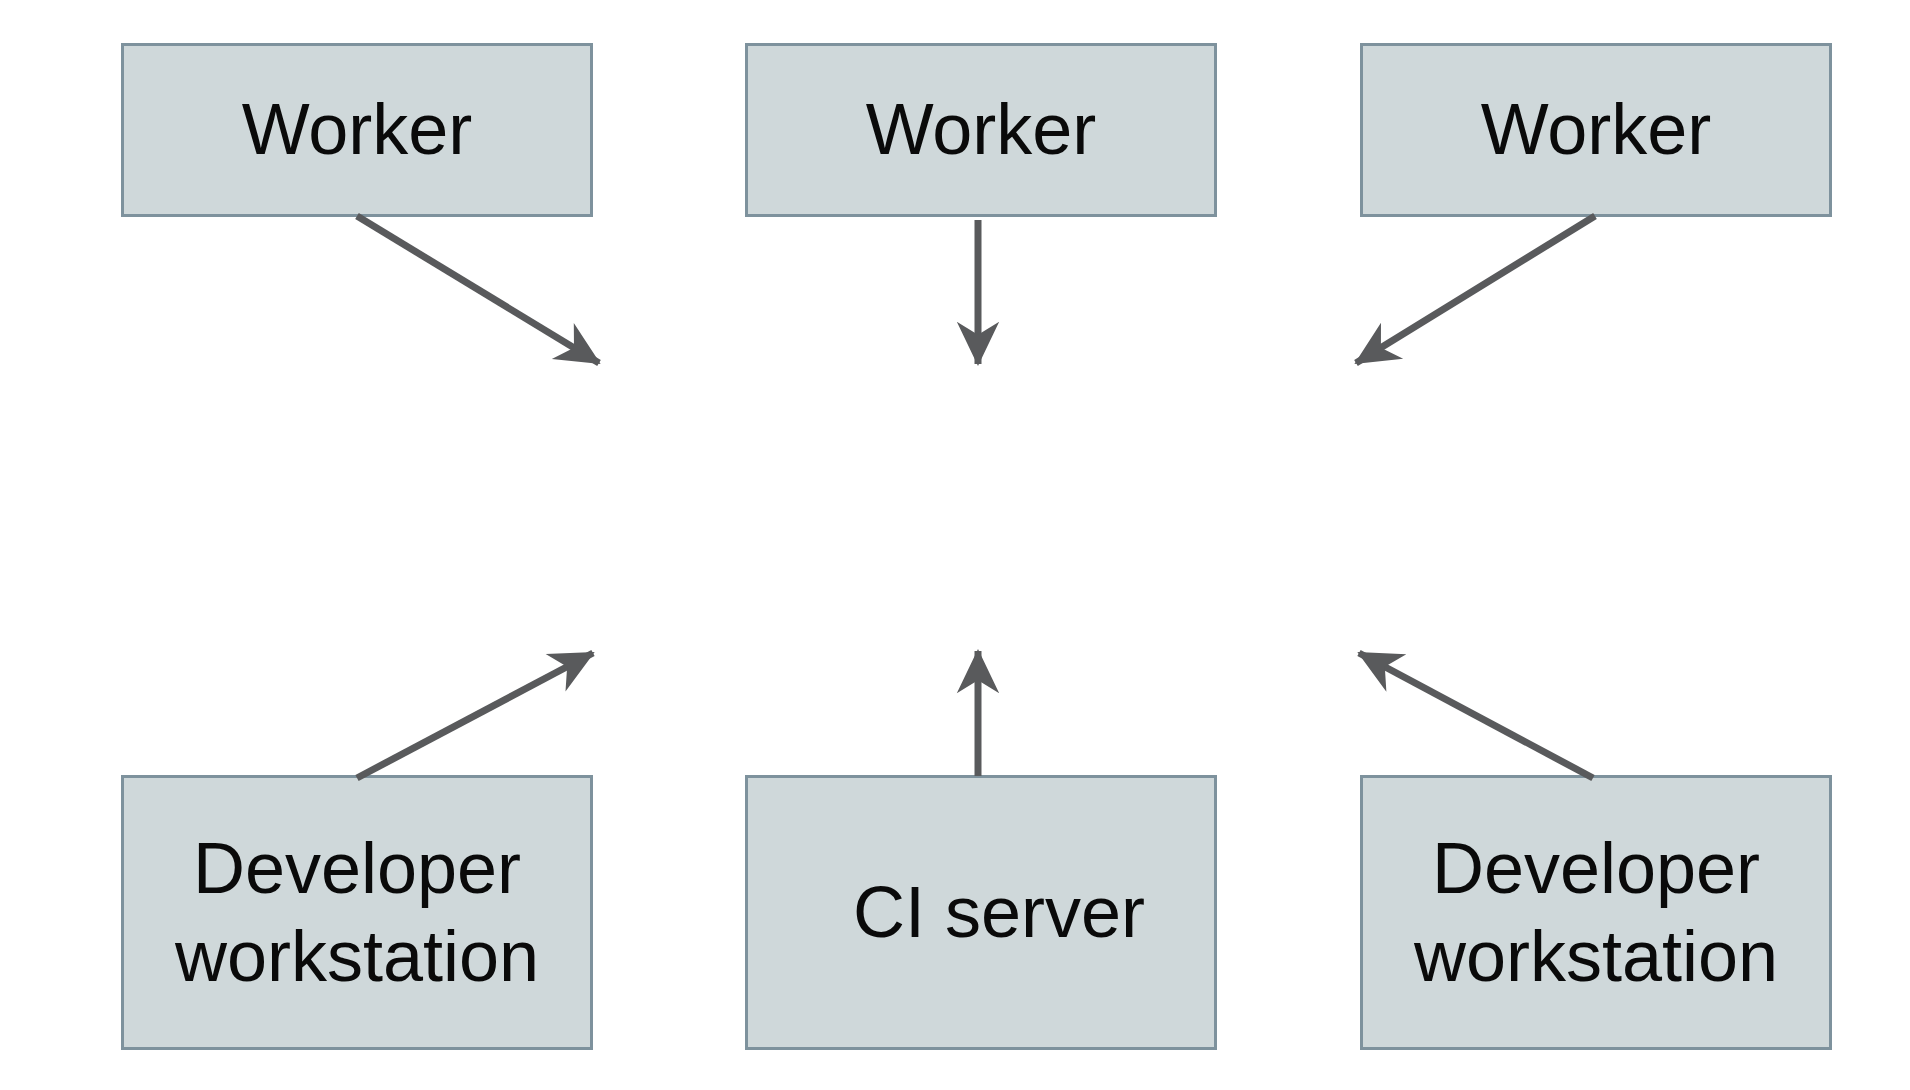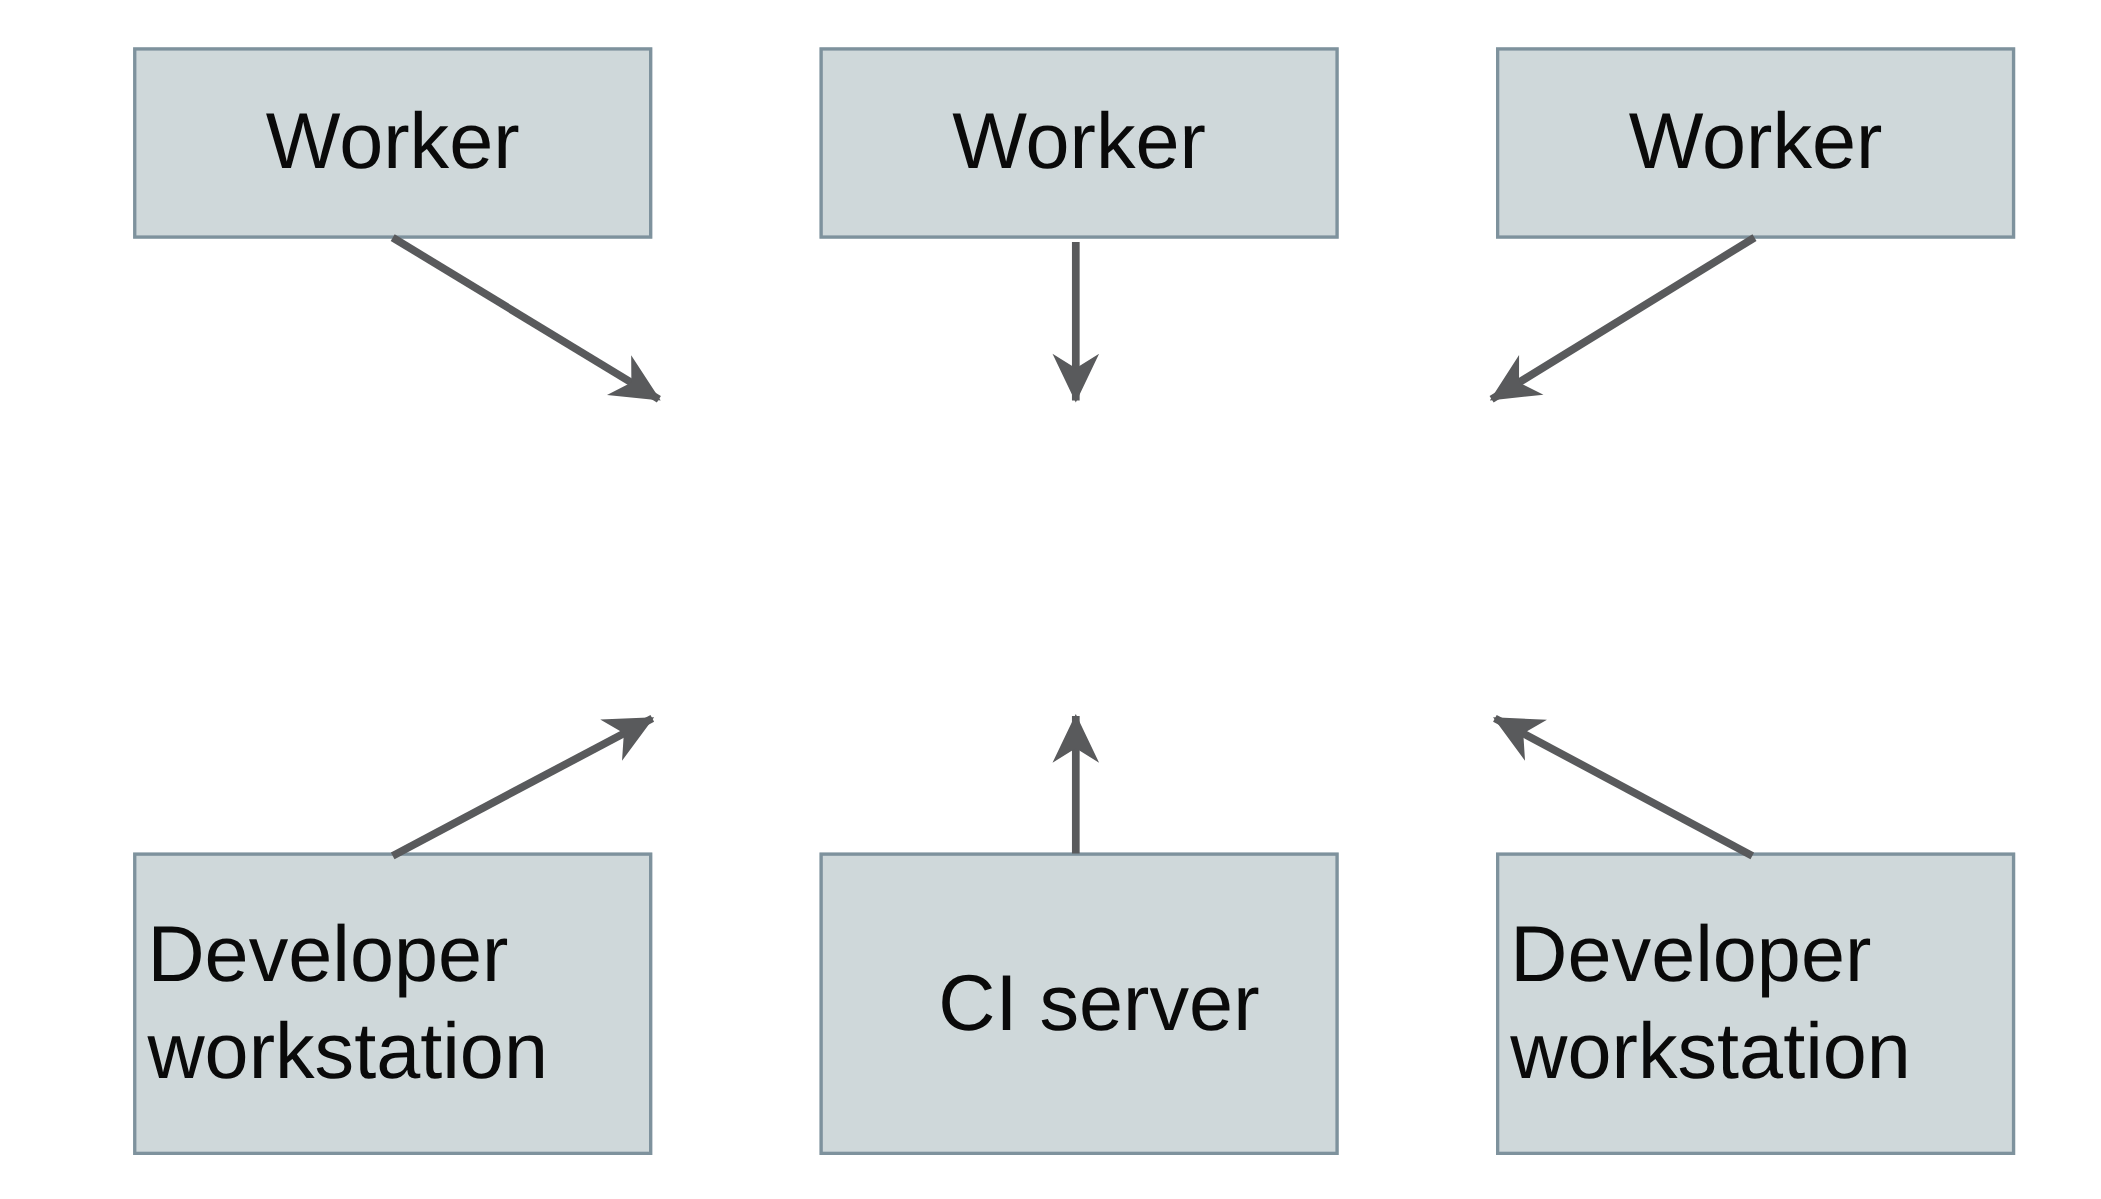--- a/index.html
+++ b/index.html
@@ -21,20 +21,21 @@
     position: absolute;
     box-sizing: border-box;
     background: #cfd8da;
     border: 3px solid #7e929d;
     color: #0a0a0a;
     font-size: 72px;
     line-height: 1.22;
     display: flex;
     align-items: center;
     justify-content: center;
+    text-align: center;
   }
   
   .worker-left   { left: 121px;  top: 43px;  width: 472px; height: 174px; }
   .worker-middle { left: 745px;  top: 43px;  width: 472px; height: 174px; }
   .worker-right  { left: 1360px; top: 43px;  width: 472px; height: 174px; }
   
   .build-master  { left: 595px;  top: 368px; width: 765px; height: 277px; }
   
   .dev-left      { left: 121px;  top: 775px; width: 472px; height: 275px; }
   .ci-server     { left: 745px;  top: 775px; width: 472px; height: 275px; padding-left: 36px; }

